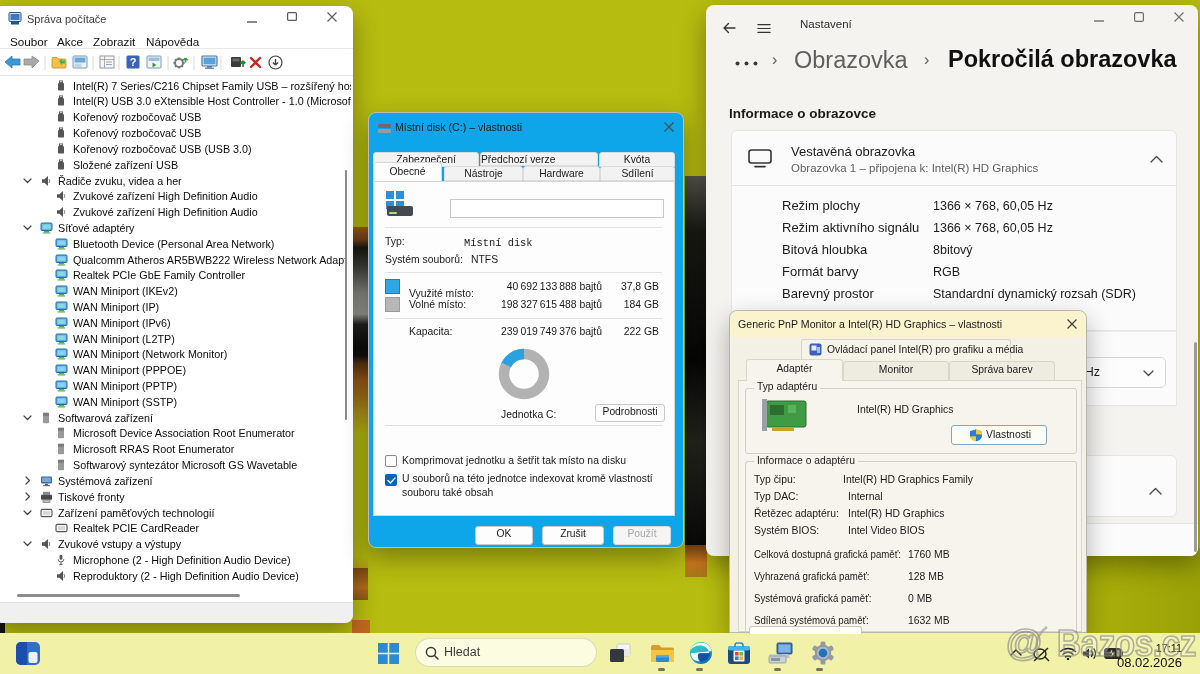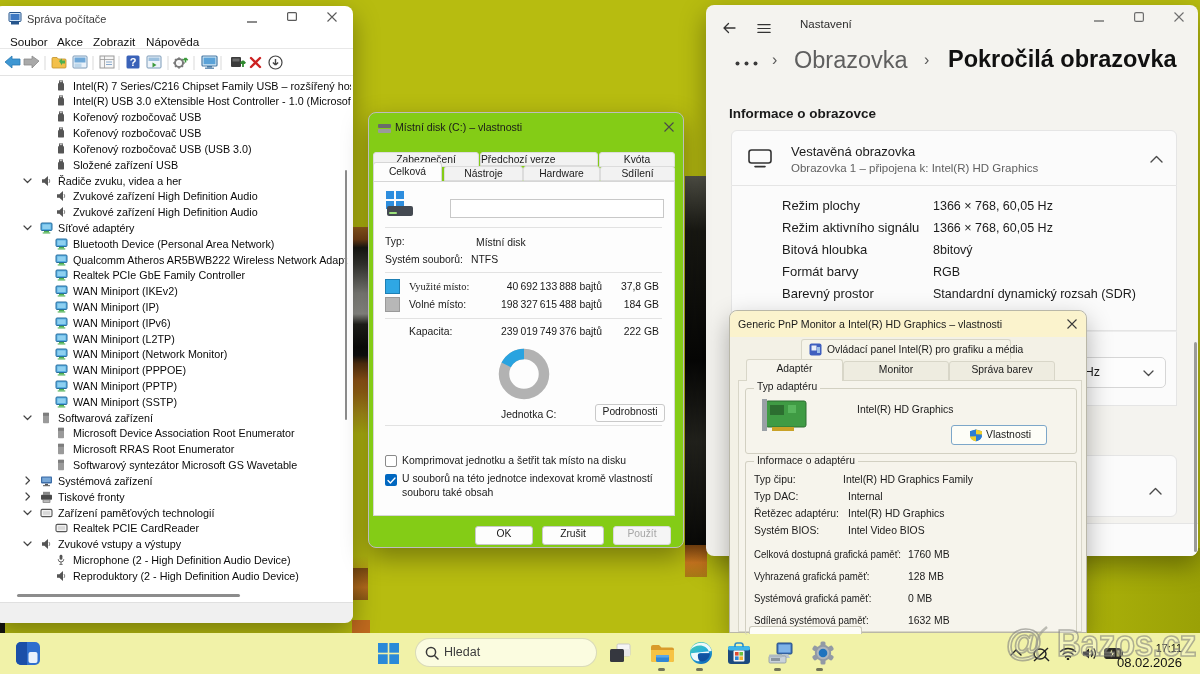--- a/index.html
+++ b/index.html
@@ -475,59 +475,59 @@
           <span class="abs" style="left:79px;top:1.5px;white-space:nowrap;">Reproduktory (2 - High Definition Audio Device)</span>
         </div>
 </div>
 
   <div class="abs" style="left:350.5px;top:164px;width:2.5px;height:250px;background:#8c8c8c;border-radius:2px;"></div>
   <div class="abs" style="left:23px;top:588px;width:223px;height:2.5px;background:#8c8c8c;border-radius:2px;"></div>
 
   <div class="abs" style="left:0;top:596px;width:359px;height:20px;background:#f0f0f0;border-top:1px solid #e0e0e0;border-radius:0 0 8px 8px;"></div>
 </div>
 
-<div class="win" id="dlgdisk" style="left:368px;top:112px;width:316px;height:436px;background:#84cc16;border:1px solid #bdbdbd;box-sizing:border-box;">
+<div class="win" id="dlgdisk" style="left:368px;top:112px;width:316px;height:436px;background:#0ea5e9;border:1px solid #bdbdbd;box-sizing:border-box;">
   <svg class="abs" style="left:8px;top:9px;" width="15" height="13" viewBox="0 0 15 13">
         <rect x="1" y="2" width="13" height="4" rx="1" fill="#6b6b6b"></rect>
         <rect x="1" y="7" width="13" height="4" rx="1" fill="#9a9a9a"></rect>
       </svg>
   <div class="abs" style="left:26px;top:8px;font-size:10.6px;color:#1a1a1a;">Místní disk (C:) – vlastnosti</div>
   <svg class="abs" style="left:295px;top:9px;" width="10" height="10" viewBox="0 0 10 10">
         <path d="M0.5 0.5l9 9M9.5 0.5l-9 9" stroke="#4a4a4a" stroke-width="1.1"></path>
       </svg>
 
   <div class="abs" style="left:4px;top:39px;width:106px;height:15px;background:#f2f2f2;border:1px solid #dcdcdc;border-radius:3px 3px 0 0;box-sizing:border-box;text-align:center;font-size:10.3px;color:#1a1a1a;padding-top:1px;">Zabezpečení</div>
   <div class="abs" style="left:111px;top:39px;width:118px;height:14px;background:#f2f2f2;border:1px solid #dcdcdc;border-radius:3px 3px 0 0;box-sizing:border-box;text-align:left;font-size:10.3px;color:#1a1a1a;padding-top:1px;">Předchozí verze</div>
   <div class="abs" style="left:230px;top:39px;width:76px;height:15px;background:#f2f2f2;border:1px solid #dcdcdc;border-radius:3px 3px 0 0;box-sizing:border-box;text-align:center;font-size:10.3px;color:#1a1a1a;padding-top:1px;">Kvóta</div>
 
-  <div class="abs" style="left:4px;top:49px;width:69px;height:19px;background:#fdfdfd;border:1px solid #d6d6d6;border-bottom:none;border-radius:3px 3px 0 0;box-sizing:border-box;text-align:center;font-size:10.3px;color:#1a1a1a;padding-top:3px;z-index:3;">Celková</div>
+  <div class="abs" style="left:4px;top:49px;width:69px;height:19px;background:#fdfdfd;border:1px solid #d6d6d6;border-bottom:none;border-radius:3px 3px 0 0;box-sizing:border-box;text-align:center;font-size:10.3px;color:#1a1a1a;padding-top:3px;z-index:3;">Obecné</div>
   <div class="abs" style="left:75px;top:53px;width:79px;height:15px;background:#f2f2f2;border:1px solid #dcdcdc;border-radius:3px 3px 0 0;box-sizing:border-box;text-align:center;font-size:10.3px;color:#1a1a1a;padding-top:1px;">Nástroje</div>
   <div class="abs" style="left:154px;top:53px;width:77px;height:15px;background:#f2f2f2;border:1px solid #dcdcdc;border-radius:3px 3px 0 0;box-sizing:border-box;text-align:center;font-size:10.3px;color:#1a1a1a;padding-top:1px;">Hardware</div>
   <div class="abs" style="left:231px;top:53px;width:75px;height:15px;background:#f2f2f2;border:1px solid #dcdcdc;border-radius:3px 3px 0 0;box-sizing:border-box;text-align:center;font-size:10.3px;color:#1a1a1a;padding-top:1px;">Sdílení</div>
 
   <div class="abs" style="left:4px;top:68px;width:302px;height:335px;background:#fdfdfd;border:1px solid #d6d6d6;box-sizing:border-box;z-index:2;"></div>
   <div class="abs" style="z-index:4;left:0;top:0;width:316px;height:436px;pointer-events:none;" id="diskcontent">
 
     <svg class="abs" style="left:16px;top:77px;" width="28" height="27" viewBox="0 0 28 27">
       <rect x="1" y="1" width="8" height="8" fill="#2e8ede"></rect>
           <rect x="11" y="1" width="8" height="8" fill="#2e8ede"></rect>
           <rect x="1" y="11" width="8" height="8" fill="#2e8ede"></rect>
           <rect x="11" y="11" width="8" height="8" fill="#2e8ede"></rect>
       <rect x="2" y="16" width="26" height="10" rx="2" fill="#454a52"></rect>
           <rect x="4" y="22" width="8" height="2" rx="1" fill="#9ee37d"></rect>
     </svg>
     <div class="abs" style="left:81px;top:86px;width:214px;height:19px;background:#fff;border:1px solid #c8c8c8;box-sizing:border-box;"></div>
     <div class="abs" style="left:16px;top:114px;width:277px;height:1px;background:#e2e2e2;"></div>
     <div class="abs" style="left:16px;top:123px;font-size:10.4px;color:#1a1a1a;">Typ:</div>
-    <div class="abs" style="left:107px;top:124px;font-size:10.4px;color:#1a1a1a;">Místní disk</div>
+    <div class="abs" style="left:95px;top:124px;font-size:10.4px;color:#1a1a1a;font-family:Liberation Mono, monospace;">Místní disk</div>
     <div class="abs" style="left:16px;top:141px;font-size:10.4px;color:#1a1a1a;">Systém souborů:</div>
     <div class="abs" style="left:102px;top:141px;font-size:10.4px;color:#1a1a1a;">NTFS</div>
     <div class="abs" style="left:16px;top:159px;width:277px;height:1px;background:#e2e2e2;"></div>
     <div class="abs" style="left:16px;top:166px;width:15px;height:15px;background:#2fa7e4;border:1px solid #1d7fb4;box-sizing:border-box;"></div>
-    <div class="abs" style="left:40px;top:168px;font-size:10.4px;color:#1a1a1a;font-family:Liberation Serif, serif;">Využité místo:</div>
+    <div class="abs" style="left:40px;top:175px;font-size:10.4px;color:#1a1a1a;">Využité místo:</div>
     <div class="abs" style="left:118px;top:168px;width:115px;text-align:right;font-size:10.4px;color:#1a1a1a;">40 692 133 888 bajtů</div>
     <div class="abs" style="left:240px;top:168px;width:50px;text-align:right;font-size:10.4px;color:#1a1a1a;">37,8 GB</div>
     <div class="abs" style="left:16px;top:184px;width:15px;height:15px;background:#b7b7b7;border:1px solid #9a9a9a;box-sizing:border-box;"></div>
     <div class="abs" style="left:40px;top:186px;font-size:10.4px;color:#1a1a1a;">Volné místo:</div>
     <div class="abs" style="left:118px;top:186px;width:115px;text-align:right;font-size:10.4px;color:#1a1a1a;">198 327 615 488 bajtů</div>
     <div class="abs" style="left:240px;top:186px;width:50px;text-align:right;font-size:10.4px;color:#1a1a1a;">184 GB</div>
     <div class="abs" style="left:16px;top:205px;width:277px;height:1px;background:#e2e2e2;"></div>
     <div class="abs" style="left:40px;top:213px;font-size:10.4px;color:#1a1a1a;">Kapacita:</div>
     <div class="abs" style="left:118px;top:213px;width:115px;text-align:right;font-size:10.4px;color:#1a1a1a;">239 019 749 376 bajtů</div>
     <div class="abs" style="left:240px;top:213px;width:50px;text-align:right;font-size:10.4px;color:#1a1a1a;">222 GB</div>

